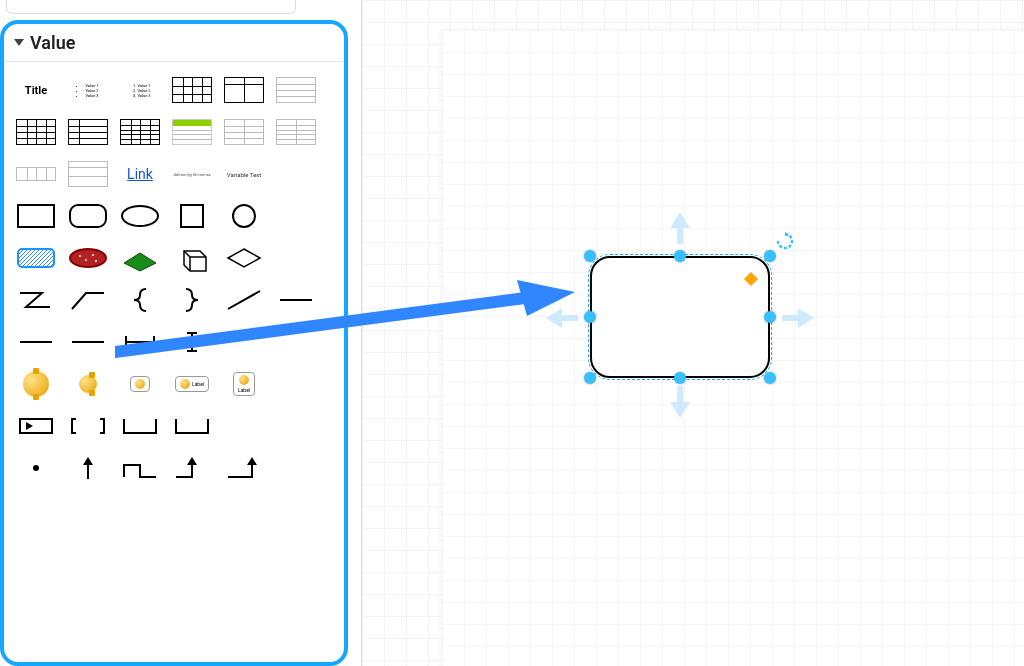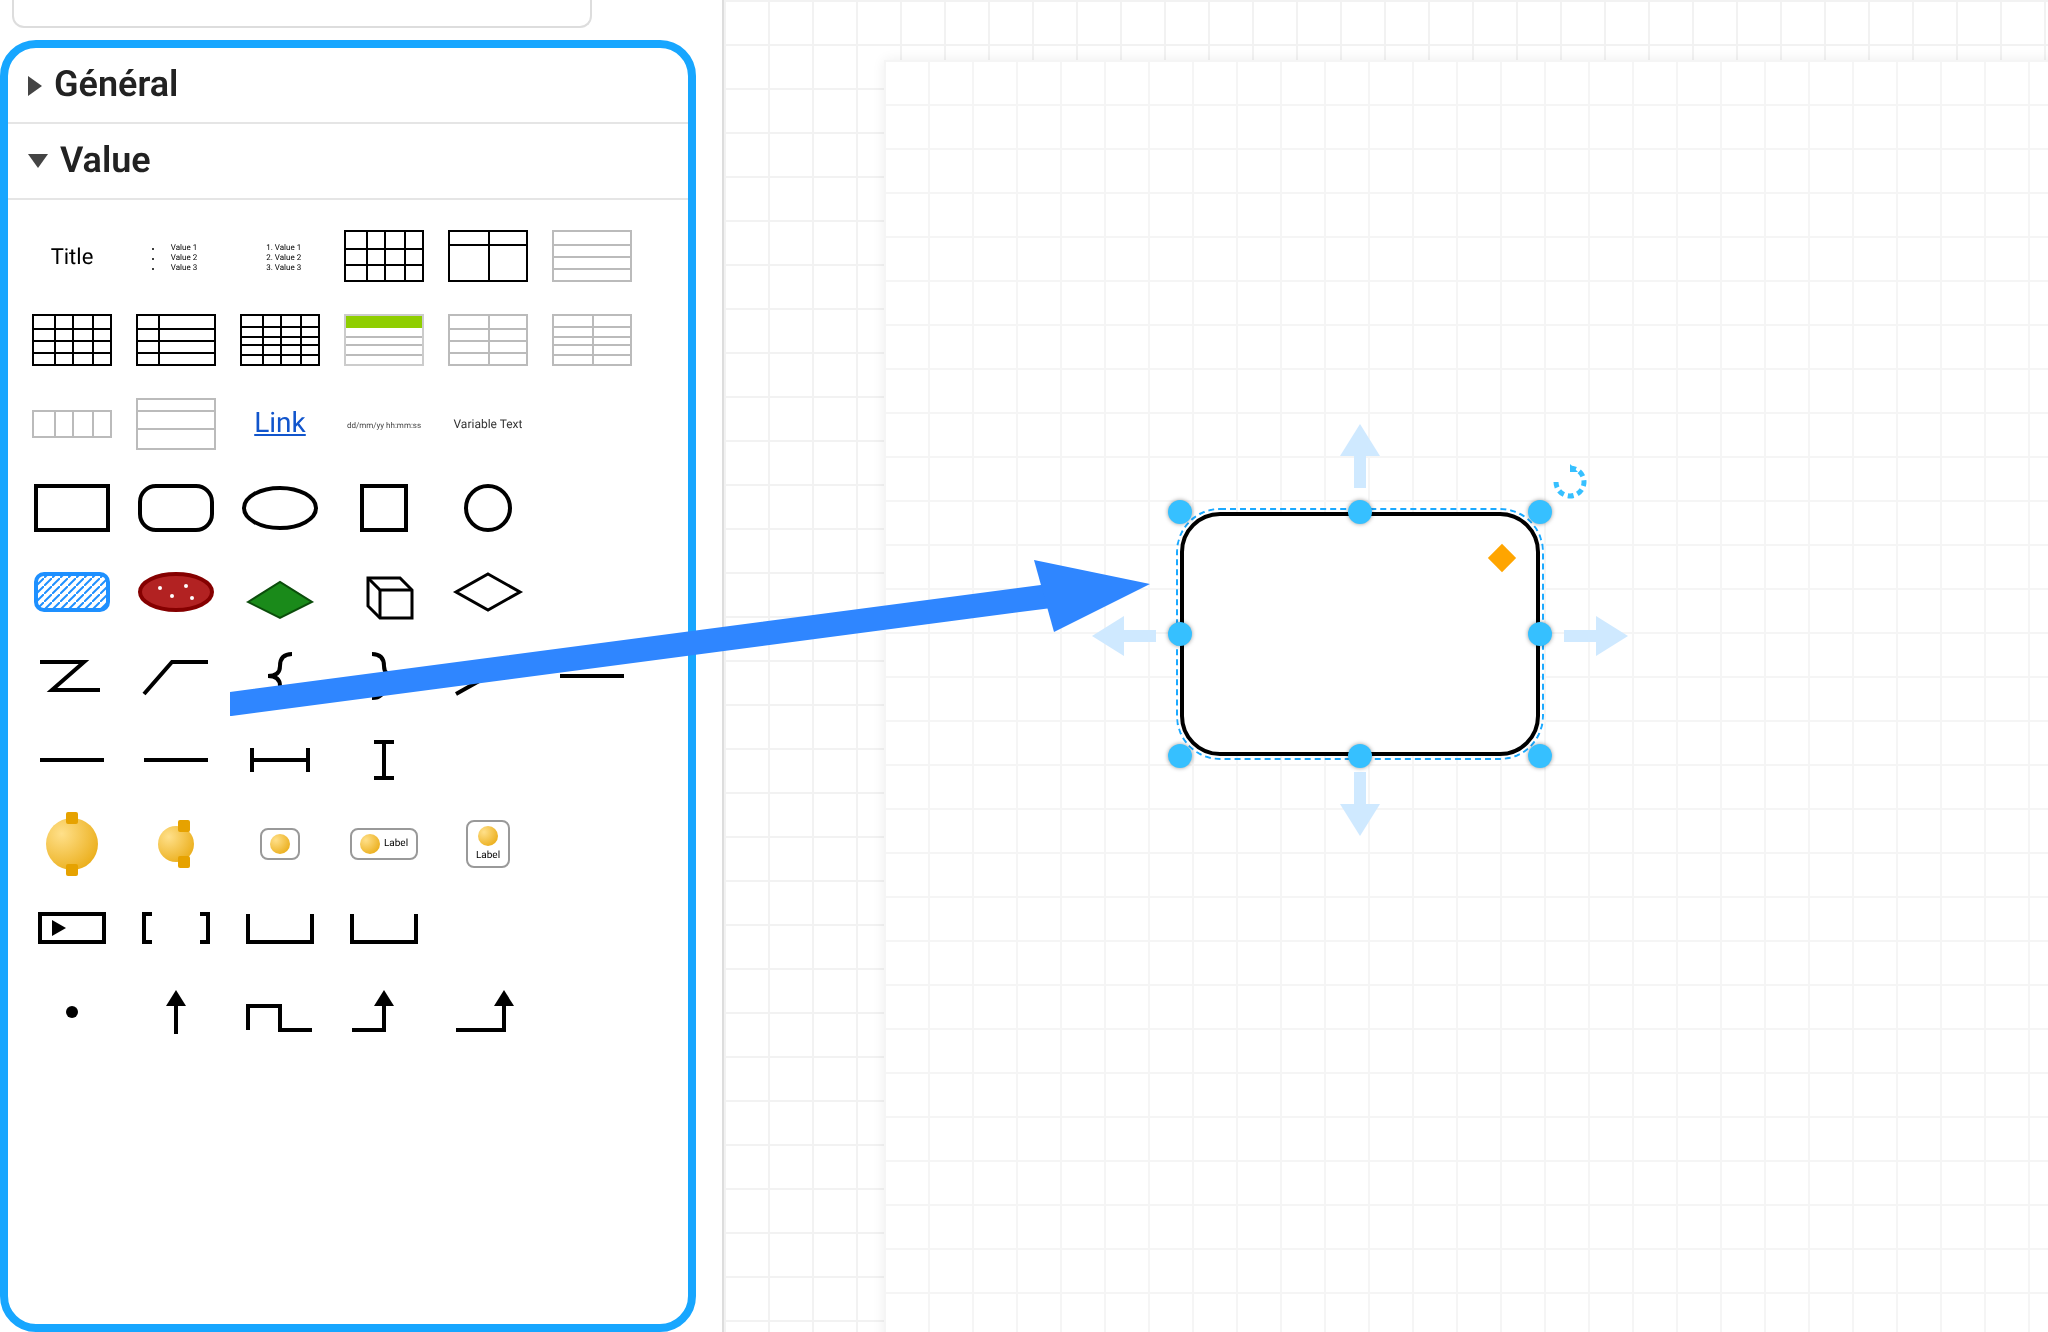--- a/index.html
+++ b/index.html
@@ -55,21 +55,21 @@
     gap: 6px 8px;
     padding: 10px;
   }
   .shape {
     width: 44px; height: 36px;
     display: flex; align-items: center; justify-content: center;
     cursor: grab;
     position: relative;
   }
   .shape svg { width: 100%; height: 100%; }
-  .shape.title-text { font-weight: 400; font-size: 11px; }
+  .shape.title-text { font-weight: 700; font-size: 11px; }
   .shape.micro { font-size: 4px; line-height: 5px; text-align: left; }
   .shape.micro ul { margin: 0; padding-left: 8px; }
   .shape.micro ol { margin: 0; padding-left: 8px; }
   .link-sample { font-size: 14px; color: #1155cc; text-decoration: underline; }
   .shape .timestamp { font-size: 4px; color: #444; }
   .shape .vtext { font-size: 6px; color: #333; }
   .shape .gear {
     width: 26px; height: 26px; border-radius: 50%;
     background: radial-gradient(circle at 30% 30%, #ffe08a, #e6a200);
     position: relative;
@@ -182,24 +182,20 @@
 <body>
 
 <div class="app">
 
   <div class="top-search-stub"></div>
 
   <div class="sidebar-wrap">
     <div class="sidebar">
 
 
-      <div class="sb-section-header">
-        <span class="arrow"></span>
-        <span>Général</span>
-      </div>
 
       <div class="sb-section-header open">
         <span class="arrow"></span>
         <span>Value</span>
       </div>
 
       <div class="shape-grid">
 
         <div class="shape title-text">Title</div>
         <div class="shape micro">

